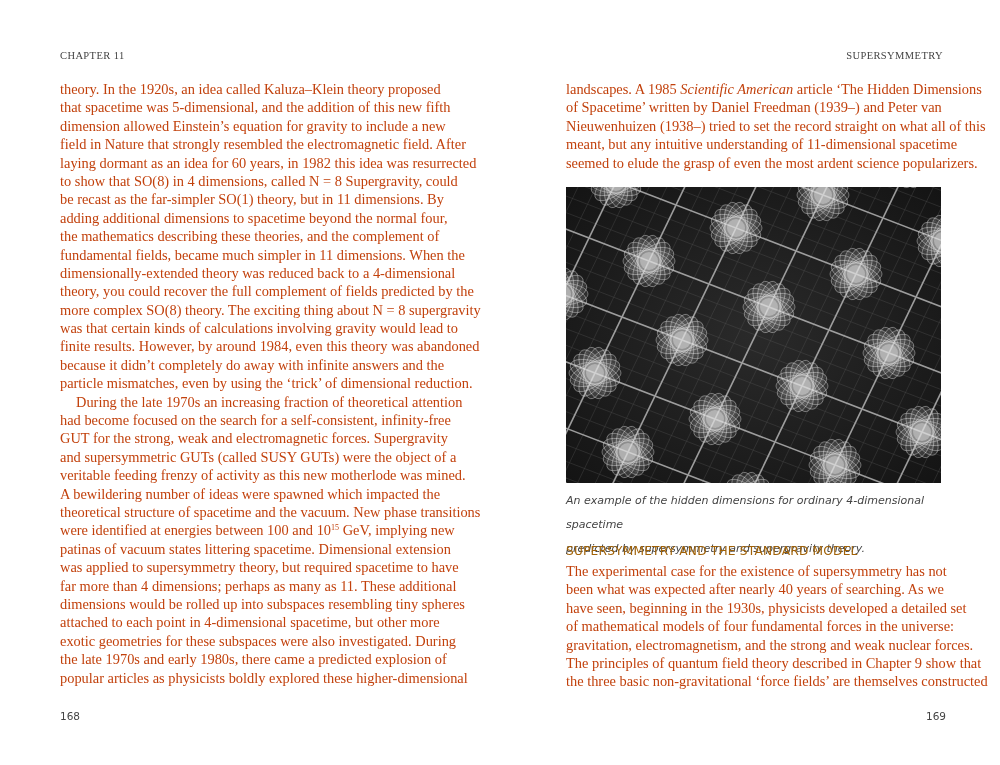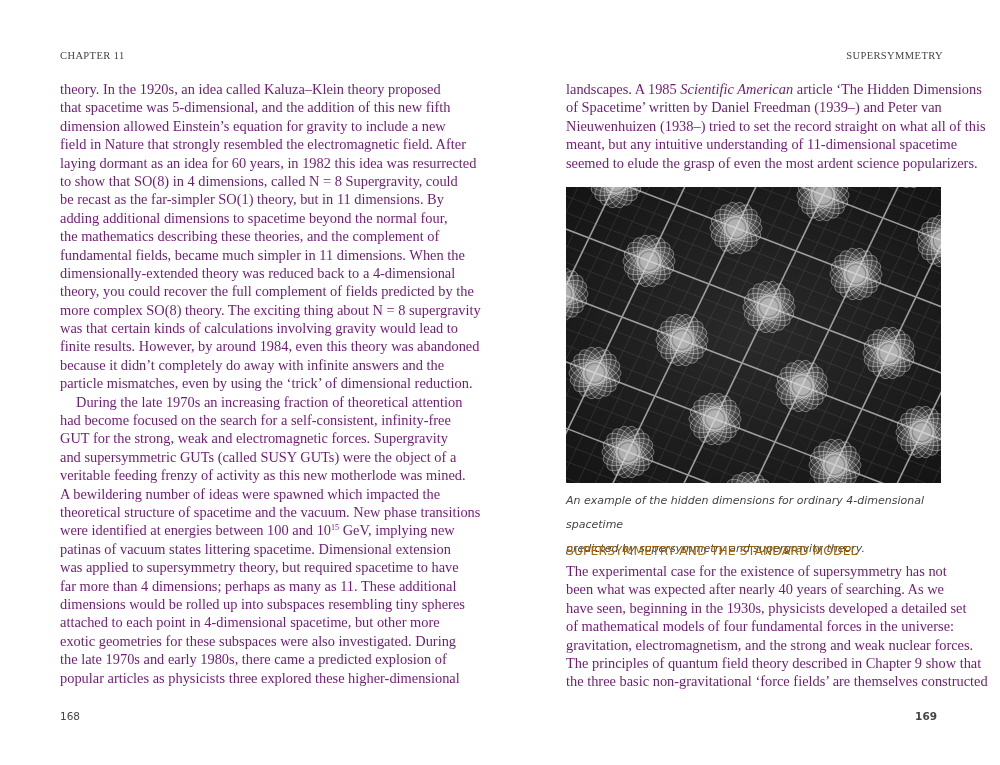--- a/index.html
+++ b/index.html
@@ -12,25 +12,25 @@
       font-family: Liberation Serif, serif; font-size: 10.5px; letter-spacing: 0.4px;
       color: #444;
     }
     .page-left .running-head { left: 60px; }
     .page-right .running-head { right: 57px; }
     .folio {
       position: absolute; top: 710px;
       font-family: "DejaVu Sans", sans-serif; font-size: 10.5px; color: #444;
     }
     .page-left .folio { left: 60px; }
-    .page-right .folio { right: 63px; font-weight: bold; }
+    .page-right .folio { right: 54px; }
     .body-text {
       position: absolute;
       font-family: "Liberation Serif", serif; font-size: 14.4px; line-height: 18.4px;
-      color: #701a75; text-align: justify;
+      color: #c2410c; text-align: justify;
     }
     .page-left .body-text { left: 60px; top: 80px; width: 375px; }
     .line { display: block; white-space: nowrap; text-align: justify; text-align-last: justify; height: 18.4px; }
     .line.last { text-align-last: left; }
     .indent { text-indent: 16px; }
     .page-right .intro { left: 66px; top: 80px; width: 375px; }
     .figure {
       position: absolute; left: 66px; top: 187px; width: 375px; height: 296px;
       background: #1f1f1f; overflow: hidden;
     }
@@ -81,21 +81,21 @@
       <span class="line">A bewildering number of ideas were spawned which impacted the</span>
       <span class="line">theoretical structure of spacetime and the vacuum. New phase transitions</span>
       <span class="line"><span>were identified at energies between 100 and 10</span><sup>15</sup><span> GeV, implying new</span></span>
       <span class="line">patinas of vacuum states littering spacetime. Dimensional extension</span>
       <span class="line">was applied to supersymmetry theory, but required spacetime to have</span>
       <span class="line">far more than 4 dimensions; perhaps as many as 11. These additional</span>
       <span class="line">dimensions would be rolled up into subspaces resembling tiny spheres</span>
       <span class="line">attached to each point in 4-dimensional spacetime, but other more</span>
       <span class="line">exotic geometries for these subspaces were also investigated. During</span>
       <span class="line">the late 1970s and early 1980s, there came a predicted explosion of</span>
-      <span class="line">popular articles as physicists three explored these higher-dimensional</span>
+      <span class="line">popular articles as physicists boldly explored these higher-dimensional</span>
     </div>
   </div>
   <div class="folio">168</div>
 </div>
 
 <div class="page page-right">
   <div class="running-head">SUPERSYMMETRY</div>
   <div class="body-text intro">
     <span class="line"><span>landscapes. A 1985 </span><em>Scientific American</em><span> article ‘The Hidden Dimensions</span></span>
     <span class="line">of Spacetime’ written by Daniel Freedman (1939–) and Peter van</span>

